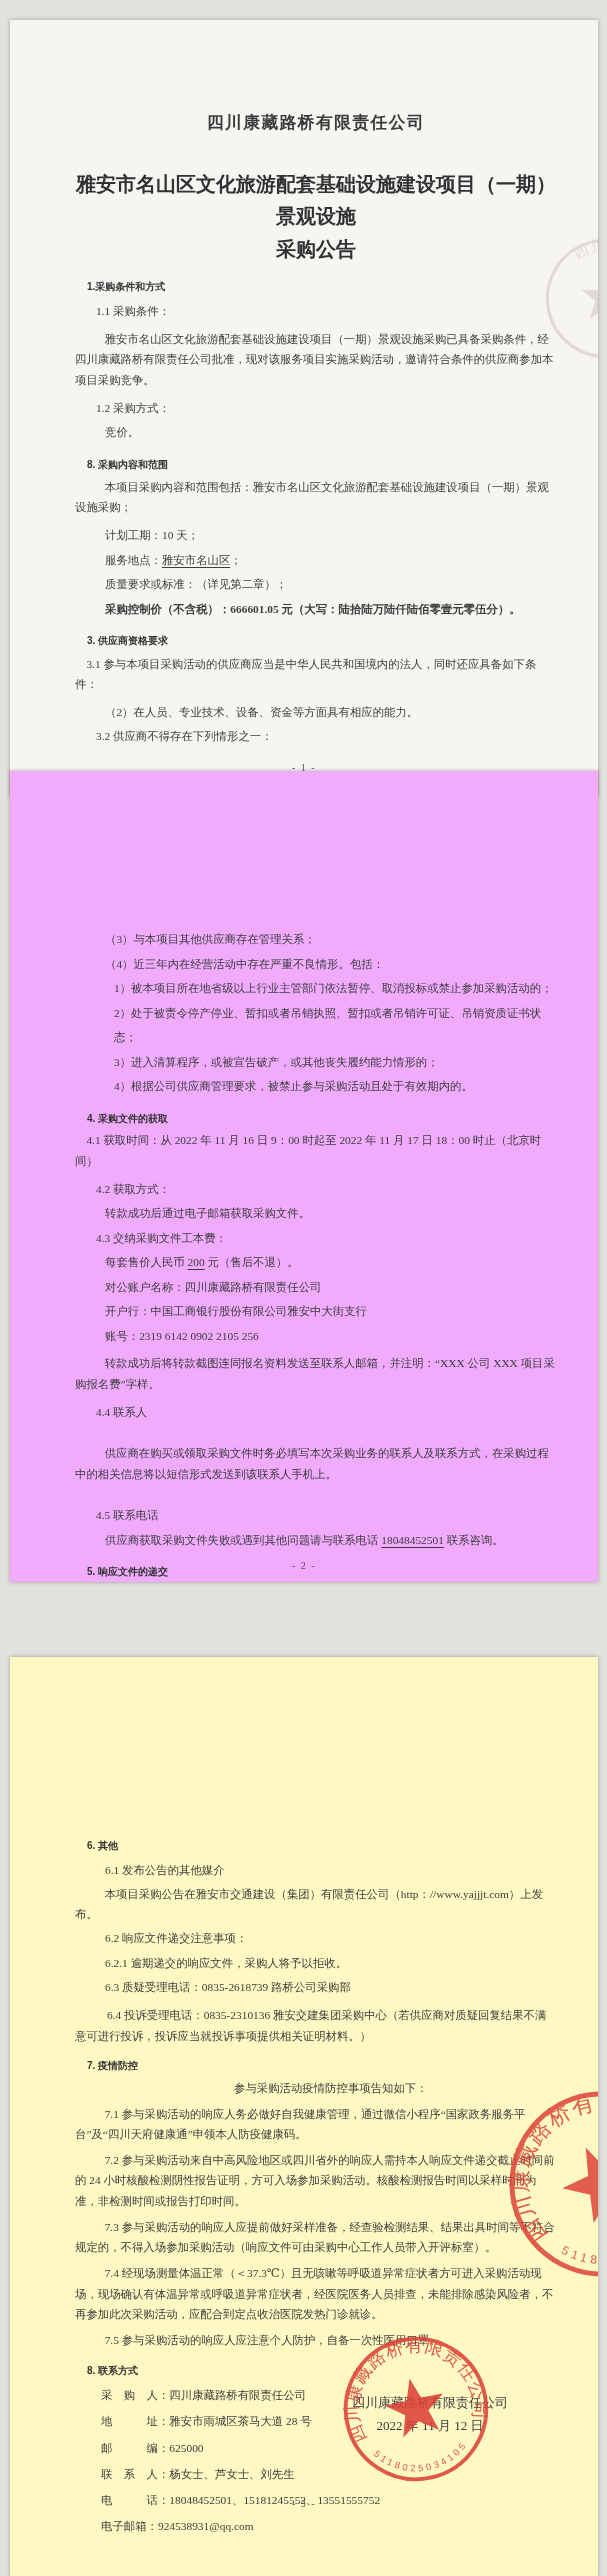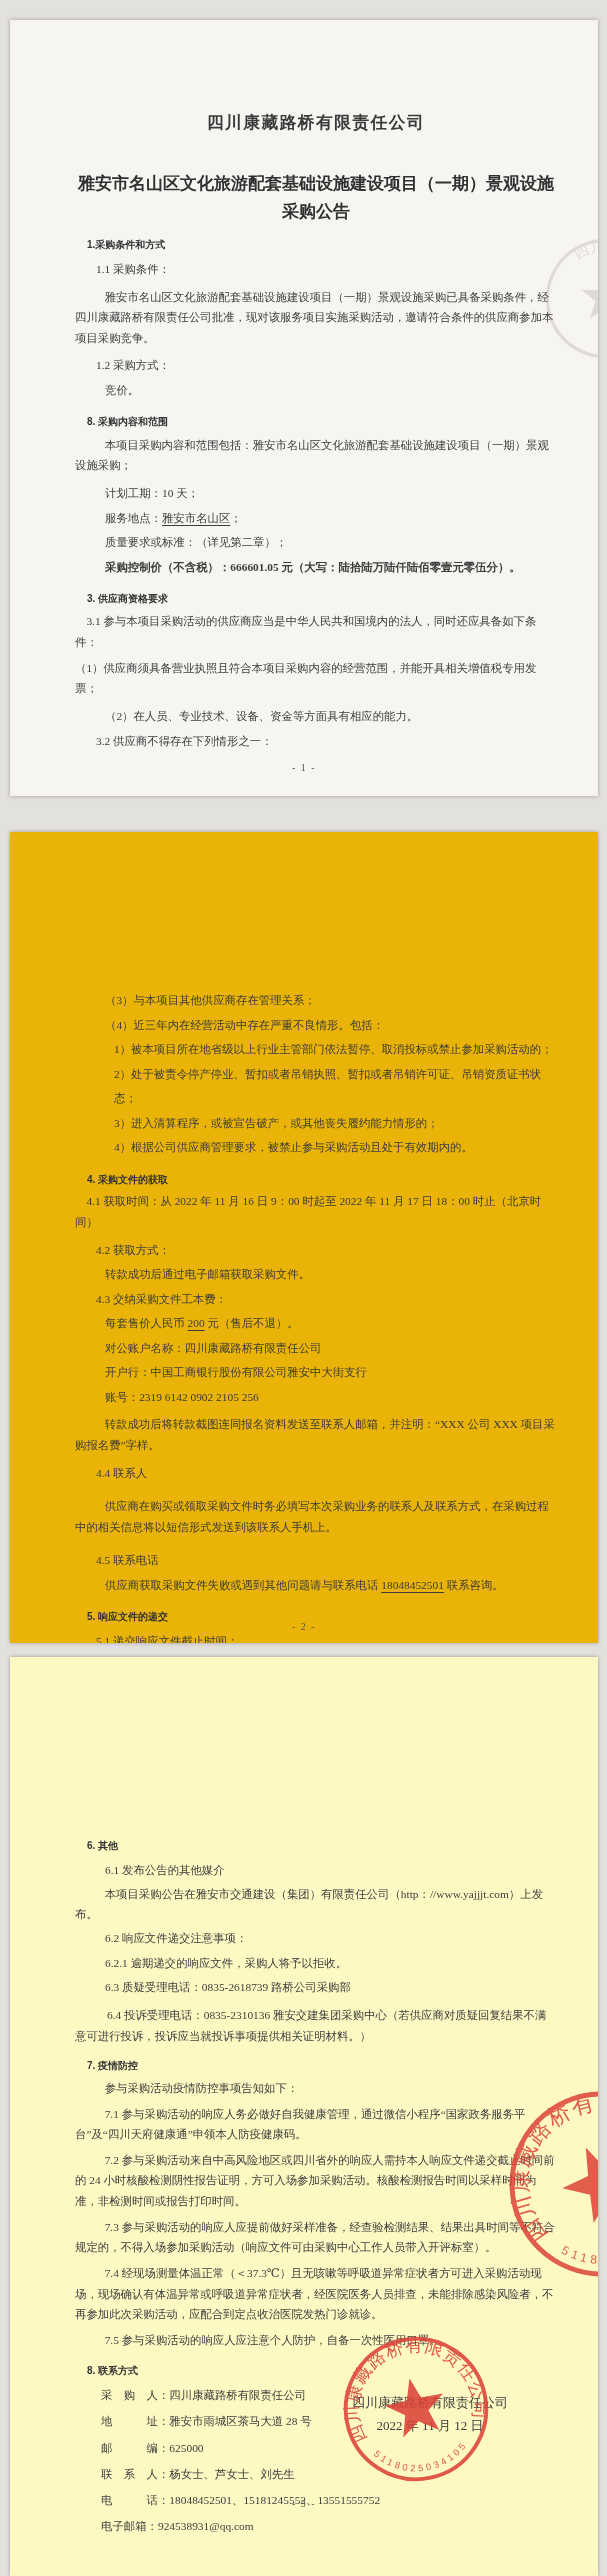--- a/index.html
+++ b/index.html
@@ -8,32 +8,32 @@
     background:#e3e1dd;
     font-family:"Liberation Serif","DejaVu Serif",serif;
     color:#3c3c3c;
   }
   .page{
     position:absolute;left:10px;width:588px;
     box-shadow:0 0 3.8px rgba(70,64,58,.45);
     overflow:hidden;
   }
   #page-1{top:20px;height:776px;background:#f7f5f2;}
-  #page-2{top:832px;height:811px;background:#eab308;}
+  #page-2{top:771px;height:811px;background:#f0abfc;}
   #page-3{top:1657px;height:919px;background:#fef9c3;}
   .inner{padding:0 41px 0 65px;font-size:11.4px;line-height:2.1;}
   .center{text-align:center;}
   .h-company{
     font-family:"Liberation Sans","DejaVu Sans",sans-serif;
     font-size:16.7px;font-weight:600;letter-spacing:1.5px;color:#3a3a3a;
     margin-top:85px;
   }
   .h-title{
-    font-family:Liberation Sans, sans-serif;
-    font-size:17px;font-weight:700;line-height:1.62;color:#313131;
+    font-family:Liberation Mono, monospace;
+    font-size:20px;font-weight:700;line-height:1.62;color:#313131;
     margin-top:30px;
   }
   .sec{
     font-family:"Liberation Sans","DejaVu Sans",sans-serif;
     font-size:10px;font-weight:700;color:#333;
     margin:12px 0 4.6px 12px;line-height:1.5;
   }
   .clause{margin-left:21px;line-height:2.15;}
   .sub{margin-left:30px;line-height:2.15;}
   .ind2{margin-left:39px;line-height:2.15;}
@@ -77,21 +77,20 @@
     <div class="sec">8. 采购内容和范围</div>
     <div class="p">本项目采购内容和范围包括：雅安市名山区文化旅游配套基础设施建设项目（一期）景观设施采购；</div>
     <div class="sub">计划工期：10 天；</div>
     <div class="sub">
       <span>服务地点：</span><span class="u">雅安市名山区</span><span>；</span>
     </div>
     <div class="sub">质量要求或标准：（详见第二章）；</div>
     <div class="sub bold">采购控制价（不含税）：666601.05 元（大写：陆拾陆万陆仟陆佰零壹元零伍分）。</div>
     <div class="sec">3. 供应商资格要求</div>
     <div class="clause p" style="text-indent:1em;margin-left:0;">3.1 参与本项目采购活动的供应商应当是中华人民共和国境内的法人，同时还应具备如下条件：</div>
-    <div class="sub p" style="text-indent:0;">（1）供应商须具备营业执照且符合本项目采购内容的经营范围，并能开具相关增值税专用发票；</div>
     <div class="sub">（2）在人员、专业技术、设备、资金等方面具有相应的能力。</div>
     <div class="clause">3.2 供应商不得存在下列情形之一：</div>
 
   </div>
   <div class="pagenum">- 1 -</div>
 
   <svg class="stamp" id="stamp-faint" viewBox="0 0 200 200">
     <circle cx="100" cy="100" r="90" fill="none" stroke="#8f6f6b" stroke-width="5"></circle>
     <polygon points="100,60 109.4,87.06 138.04,87.64 115.2,104.94 123.51,132.36 100,116 76.49,132.36 84.8,104.94 61.96,87.64 90.6,87.06" fill="#8f6f6b"></polygon>
     <path id="sf-arc" d="M 30.5 125.3 A 74 74 0 1 1 169.5 125.3" fill="none"></path>
@@ -116,21 +115,21 @@
     <div class="sub">转款成功后通过电子邮箱获取采购文件。</div>
     <div class="clause">4.3 交纳采购文件工本费：</div>
     <div class="sub">
       <span>每套售价人民币 </span><span class="u">200</span><span> 元（售后不退）。</span>
     </div>
     <div class="sub">对公账户名称：四川康藏路桥有限责任公司</div>
     <div class="sub">开户行：中国工商银行股份有限公司雅安中大街支行</div>
     <div class="sub">账号：2319 6142 0902 2105 256</div>
     <div class="p">转款成功后将转款截图连同报名资料发送至联系人邮箱，并注明：“XXX 公司 XXX 项目采购报名费”字样。</div>
     <div class="clause">4.4 联系人</div>
-    <div class="p" style="margin:11px 0;">供应商在购买或领取采购文件时务必填写本次采购业务的联系人及联系方式，在采购过程中的相关信息将以短信形式发送到该联系人手机上。</div>
+    <div class="p" style="margin:19px 0;">供应商在购买或领取采购文件时务必填写本次采购业务的联系人及联系方式，在采购过程中的相关信息将以短信形式发送到该联系人手机上。</div>
     <div class="clause">4.5 联系电话</div>
     <div class="sub" style="margin-left:30px;">
       <span>供应商获取采购文件失败或遇到其他问题请与联系电话 </span><span class="u">18048452501</span><span> 联系咨询。</span>
     </div>
     <div class="sec">5. 响应文件的递交</div>
     <div class="clause">5.1 递交响应文件截止时间：</div>
 
   </div>
   <div class="pagenum">- 2 -</div>
 </div>
@@ -139,21 +138,21 @@
   <div class="inner">
     <div class="gap3"></div>
     <div class="sec">6. 其他</div>
     <div class="sub">6.1 发布公告的其他媒介</div>
     <div class="p" style="margin:1.5px 0;">本项目采购公告在雅安市交通建设（集团）有限责任公司（http：//www.yajjjt.com）上发布。</div>
     <div class="sub">6.2 响应文件递交注意事项：</div>
     <div class="sub">6.2.1 逾期递交的响应文件，采购人将予以拒收。</div>
     <div class="sub">6.3 质疑受理电话：0835-2618739 路桥公司采购部</div>
     <div class="p" style="text-indent:2.8em;">6.4 投诉受理电话：0835-2310136 雅安交建集团采购中心（若供应商对质疑回复结果不满意可进行投诉，投诉应当就投诉事项提供相关证明材料。）</div>
     <div class="sec">7. 疫情防控</div>
-    <div class="p" style="margin:0;">参与采购活动疫情防控事项告知如下：</div>
+    <div class="p" style="margin:0;text-align:center;">参与采购活动疫情防控事项告知如下：</div>
     <div class="p">7.1 参与采购活动的响应人务必做好自我健康管理，通过微信小程序“国家政务服务平台”及“四川天府健康通”申领本人防疫健康码。</div>
     <div class="p">7.2 参与采购活动来自中高风险地区或四川省外的响应人需持本人响应文件递交截止时间前的 24 小时核酸检测阴性报告证明，方可入场参加采购活动。核酸检测报告时间以采样时间为准，非检测时间或报告打印时间。</div>
     <div class="p">7.3 参与采购活动的响应人应提前做好采样准备，经查验检测结果、结果出具时间等不符合规定的，不得入场参加采购活动（响应文件可由采购中心工作人员带入开评标室）。</div>
     <div class="p">7.4 经现场测量体温正常（＜37.3℃）且无咳嗽等呼吸道异常症状者方可进入采购活动现场，现场确认有体温异常或呼吸道异常症状者，经医院医务人员排查，未能排除感染风险者，不再参加此次采购活动，应配合到定点收治医院发热门诊就诊。</div>
     <div class="p" style="margin:0;">7.5 参与采购活动的响应人应注意个人防护，自备一次性医用口罩。</div>
     <div class="sec">8. 联系方式</div>
     <div class="contact-block">
       <div>采　购　人：四川康藏路桥有限责任公司</div>
       <div>地　　　址：雅安市雨城区茶马大道 28 号</div>
       <div>邮　　　编：625000</div>

